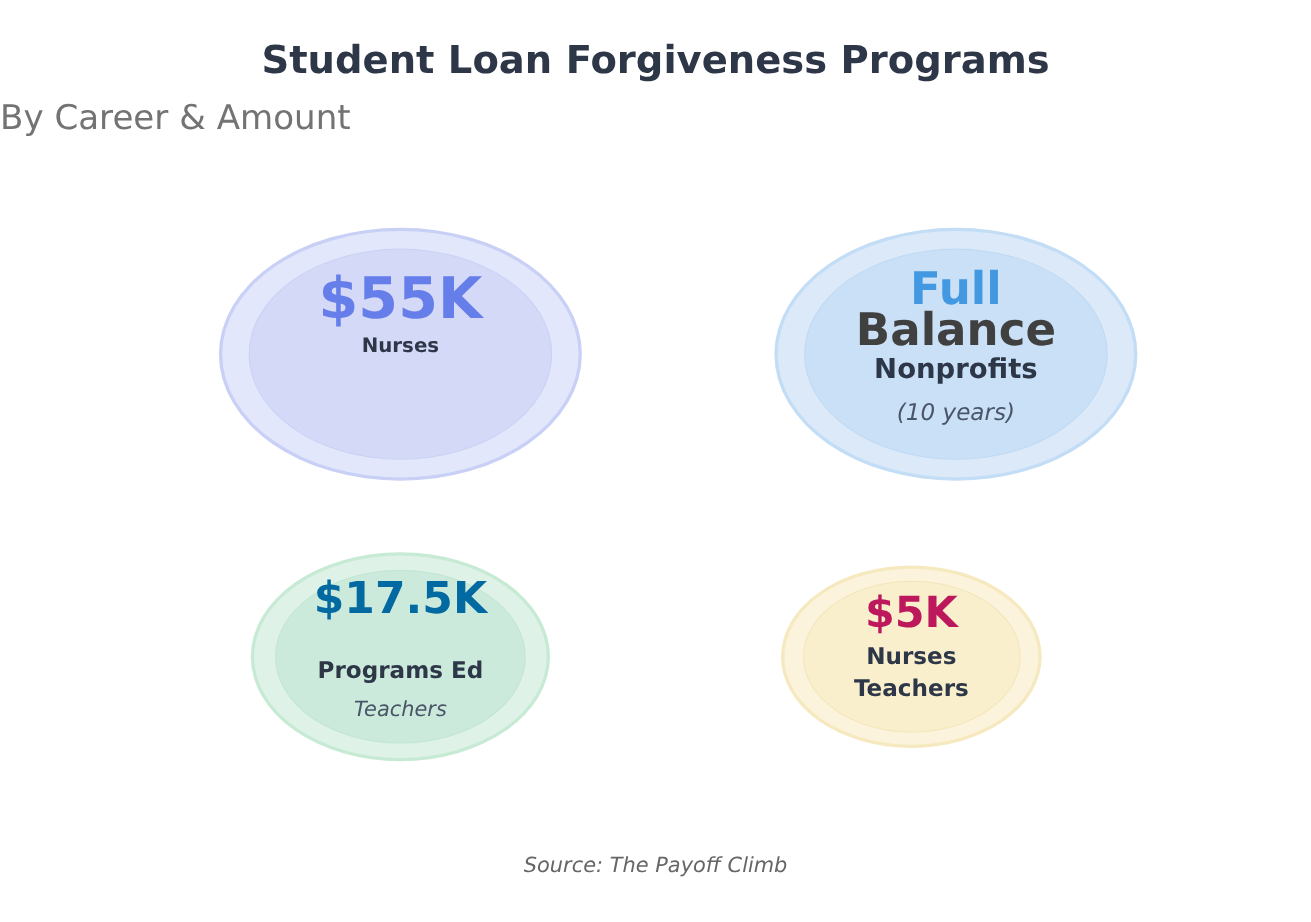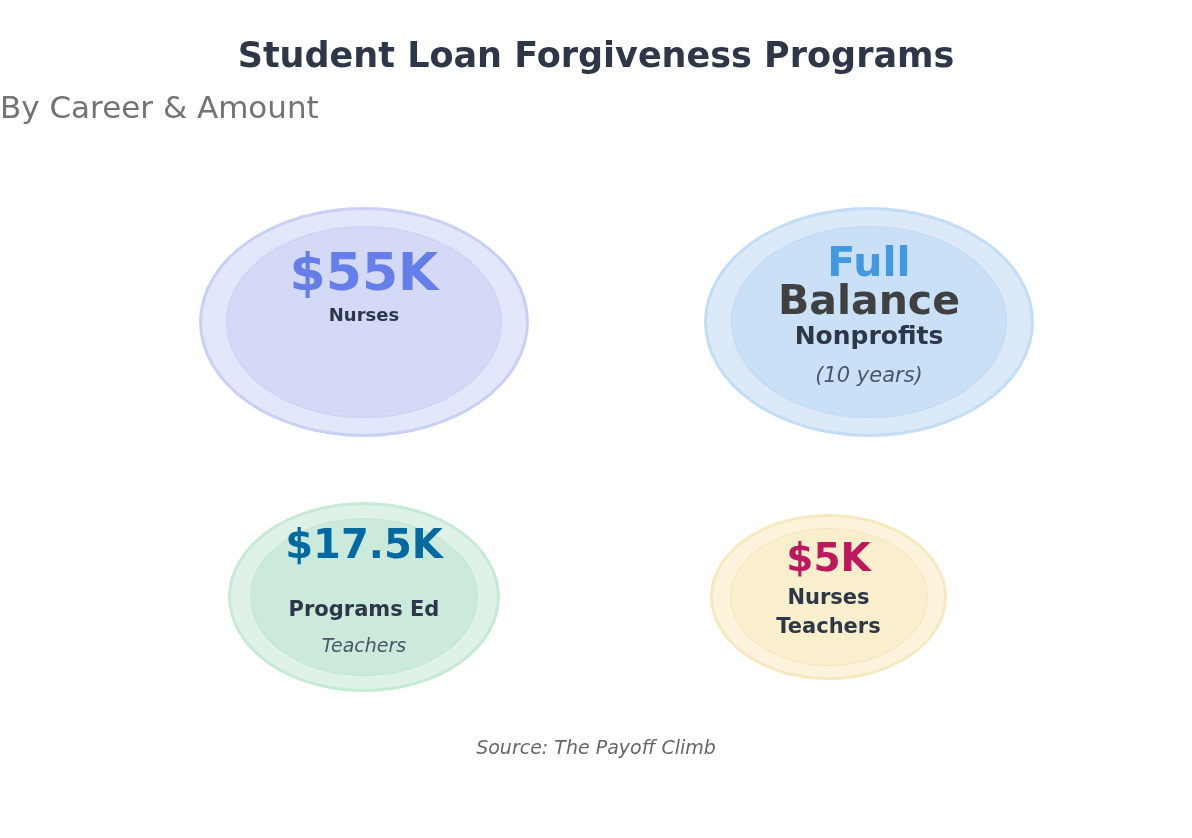--- a/index.html
+++ b/index.html
@@ -1,19 +1,19 @@
 <!DOCTYPE html>
 <html><head>
   <meta charset="utf-8">
   <style>
     html, body { margin: 0; padding: 0; background: #ffffff; }
     body { width: 1192px; height: 838px; position: relative; overflow: hidden; font-family: "DejaVu Sans", sans-serif; }
     .title { position: absolute; left: 0; width: 1192px; top: 36px; text-align: center; font-size: 35px; font-weight: bold; color: #2d3748; line-height: 1.1; }
     .subtitle { position: absolute; left: 0; width: 1192px; top: 90px; text-align: left; font-size: 31px; color: #737373; line-height: 1.1; }
-    .source { position: absolute; left: 0; width: 1192px; top: 736px; text-align: center; font-size: 19px; font-style: italic; color: #666666; }
+    .source { position: absolute; left: 0; width: 1192px; top: 776px; text-align: center; font-size: 19px; font-style: italic; color: #666666; }
     .bubble { position: absolute; border-radius: 50%; box-sizing: border-box; }
     .inner { position: absolute; border-radius: 50%; box-sizing: border-box; }
     .label { position: absolute; left: 0; width: 100%; text-align: center; white-space: nowrap; }
     .amount { font-weight: bold; }
     .career { font-weight: bold; color: #2d3748; }
     .note { font-style: italic; color: #4a5568; }
   </style>
 </head>
 <body>
 

